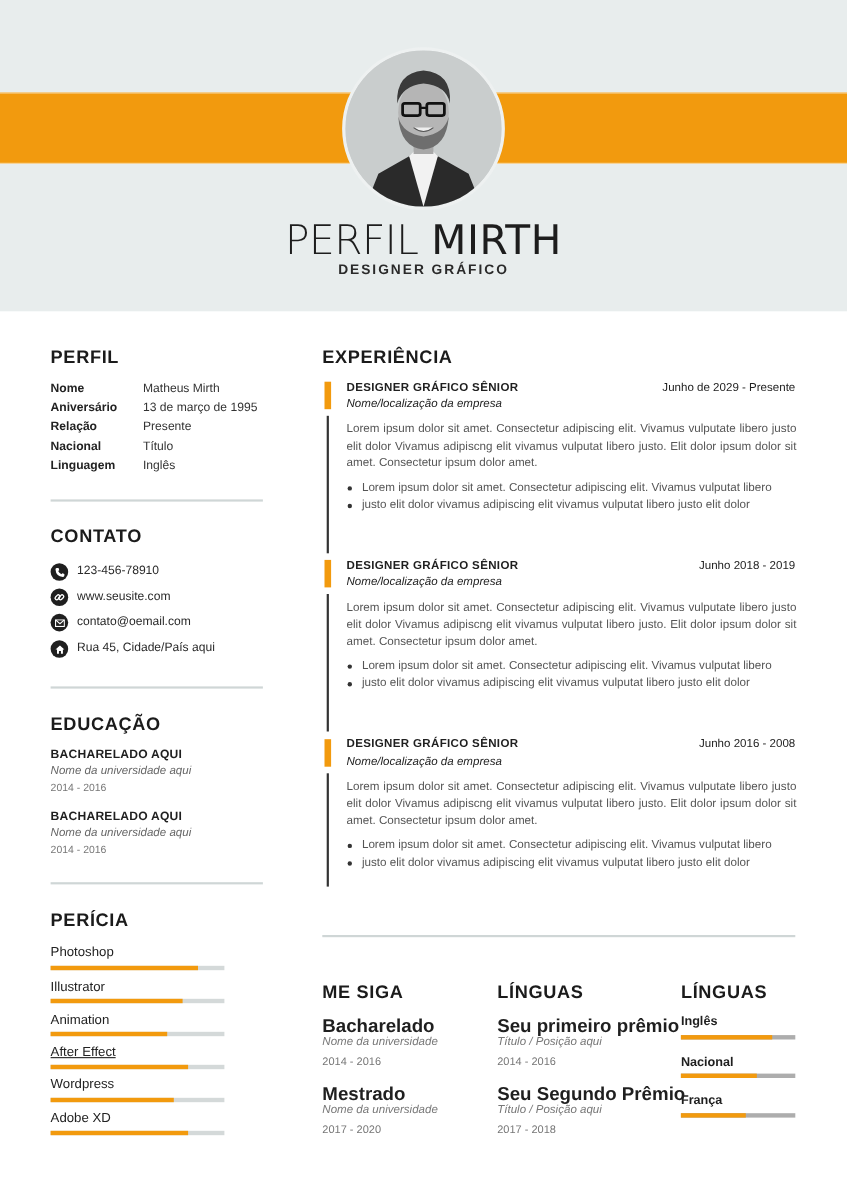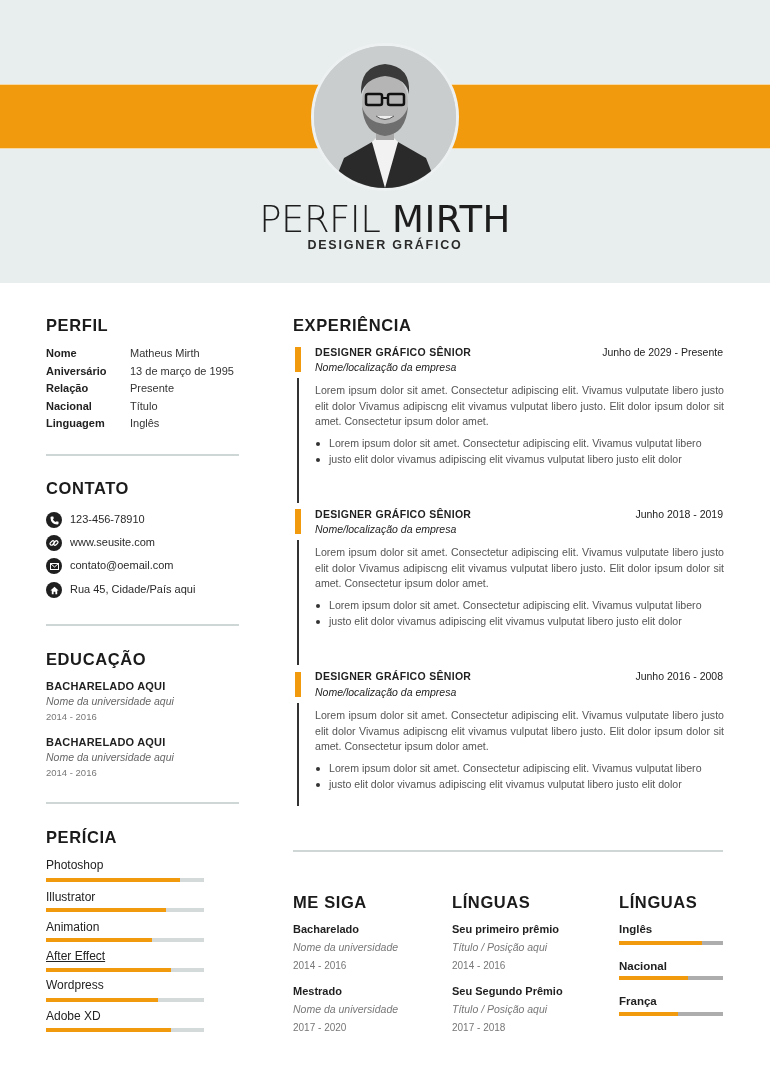--- a/index.html
+++ b/index.html
@@ -50,21 +50,21 @@
   .vline { position: absolute; left: 297px; width: 2px; background: #333; }
   .job-title { position: absolute; left: 315px; font-size: 10.5px; font-weight: 700; color: #1f1f1f; letter-spacing: 0.3px; }
   .job-date { position: absolute; right: 47px; font-size: 10.5px; color: #222; text-align: right; }
   .job-comp { position: absolute; left: 315px; font-size: 10.5px; font-style: italic; color: #222; }
   .job-desc { position: absolute; left: 315px; width: 409px; font-size: 10.6px; line-height: 15.5px; color: #555; text-align: justify; }
   .job-bullets { position: absolute; left: 315px; width: 409px; font-size: 10.6px; line-height: 15.5px; color: #555; list-style: none; }
   .job-bullets li { position: relative; padding-left: 14px; text-align: justify; }
   .job-bullets li::before { content: ""; position: absolute; left: 1px; top: 6px; width: 4px; height: 4px; border-radius: 50%; background: #333; }
 
   
-  .b-head { position: absolute; font-size: 11px; font-weight: 700; color: #1f1f1f; }
+  .b-head { position: absolute; font-size: 17px; font-weight: 700; color: #1f1f1f; }
   .b-sub { position: absolute; font-size: 10.5px; font-style: italic; color: #777; }
   .b-yr { position: absolute; font-size: 10px; color: #777; }
   .lang-label { position: absolute; left: 619px; font-size: 11.5px; font-weight: 700; color: #1f1f1f; }
   .lbar { position: absolute; left: 619px; width: 104px; height: 4px; background: #adadad; }
   .lbar .fill { height: 4px; background: #F29A0E; }
 </style>
 </head>
 <body>
 
 <div class="header"></div>

